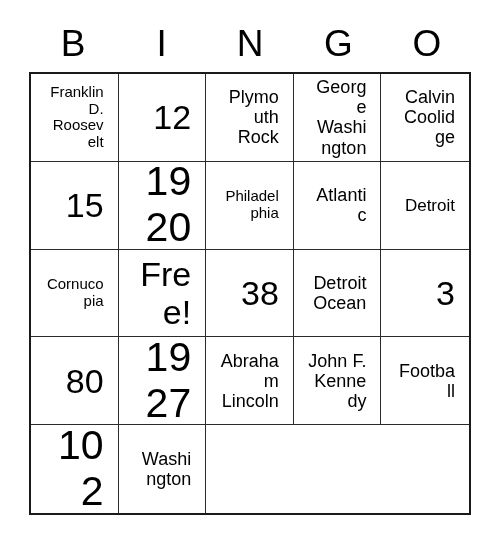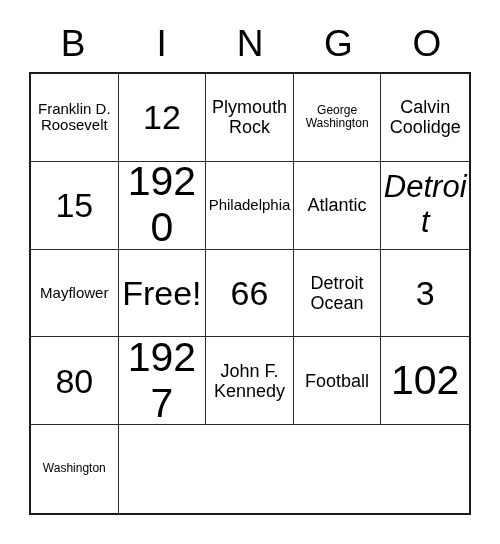--- a/index.html
+++ b/index.html
@@ -59,43 +59,43 @@
     grid-template-rows: repeat(5, 1fr);
     background: #ffffff;
   }
   .cell {
     box-sizing: border-box;
     border-right: 1px solid #2b2b2b;
     border-bottom: 1px solid #2b2b2b;
     display: flex;
     align-items: center;
     justify-content: center;
-    text-align: center;
-    padding: 1px 2px;
+    text-align: right;
+    padding: 1px 14px;
     background: #ffffff;
     overflow: hidden;
   }
   .cell:nth-child(5n) { border-right: none; }
   .cell:nth-child(n+21) { border-bottom: none; }
 
   .cell-text {
     display: block;
     width: 100%;
     line-height: 1.12;
     word-wrap: break-word;
   }
 
   
   .fs-xxl { font-size: 34px; }
   .fs-xl  { font-size: 41px; }
-  .fs-l   { font-size: 31px; font-style: italic; }
+  .fs-l   { font-size: 17px; }
   .fs-m   { font-size: 18px; }
   .fs-s   { font-size: 18px; }
   .fs-xs  { font-size: 15px; }
-  .fs-xxs { font-size: 12px; }
+  .fs-xxs { font-size: 18px; }
 </style>
 </head>
 <body>
 
 <div id="bingo-card">
 
   <div id="bingo-header">
     <div class="header-letter">B</div>
     <div class="header-letter">I</div>
     <div class="header-letter">N</div>
@@ -128,39 +128,42 @@
       <div class="cell">
         <span class="cell-text fs-xs">Philadelphia</span>
       </div>
       <div class="cell">
         <span class="cell-text fs-s">Atlantic</span>
       </div>
       <div class="cell">
         <span class="cell-text fs-l">Detroit</span>
       </div>
       <div class="cell">
-        <span class="cell-text fs-xs">Mayflower</span>
+        <span class="cell-text fs-xs">Cornucopia</span>
       </div>
       <div class="cell">
         <span class="cell-text fs-xxl">Free!</span>
       </div>
       <div class="cell">
-        <span class="cell-text fs-xxl">66</span>
+        <span class="cell-text fs-xxl">38</span>
       </div>
       <div class="cell">
         <span class="cell-text fs-m">Detroit Ocean</span>
       </div>
       <div class="cell">
         <span class="cell-text fs-xxl">3</span>
       </div>
       <div class="cell">
         <span class="cell-text fs-xxl">80</span>
       </div>
       <div class="cell">
         <span class="cell-text fs-xl">1927</span>
+      </div>
+      <div class="cell">
+        <span class="cell-text fs-s">Abraham Lincoln</span>
       </div>
       <div class="cell">
         <span class="cell-text fs-s">John F. Kennedy</span>
       </div>
       <div class="cell">
         <span class="cell-text fs-m">Football</span>
       </div>
       <div class="cell">
         <span class="cell-text fs-xl">102</span>
       </div>

